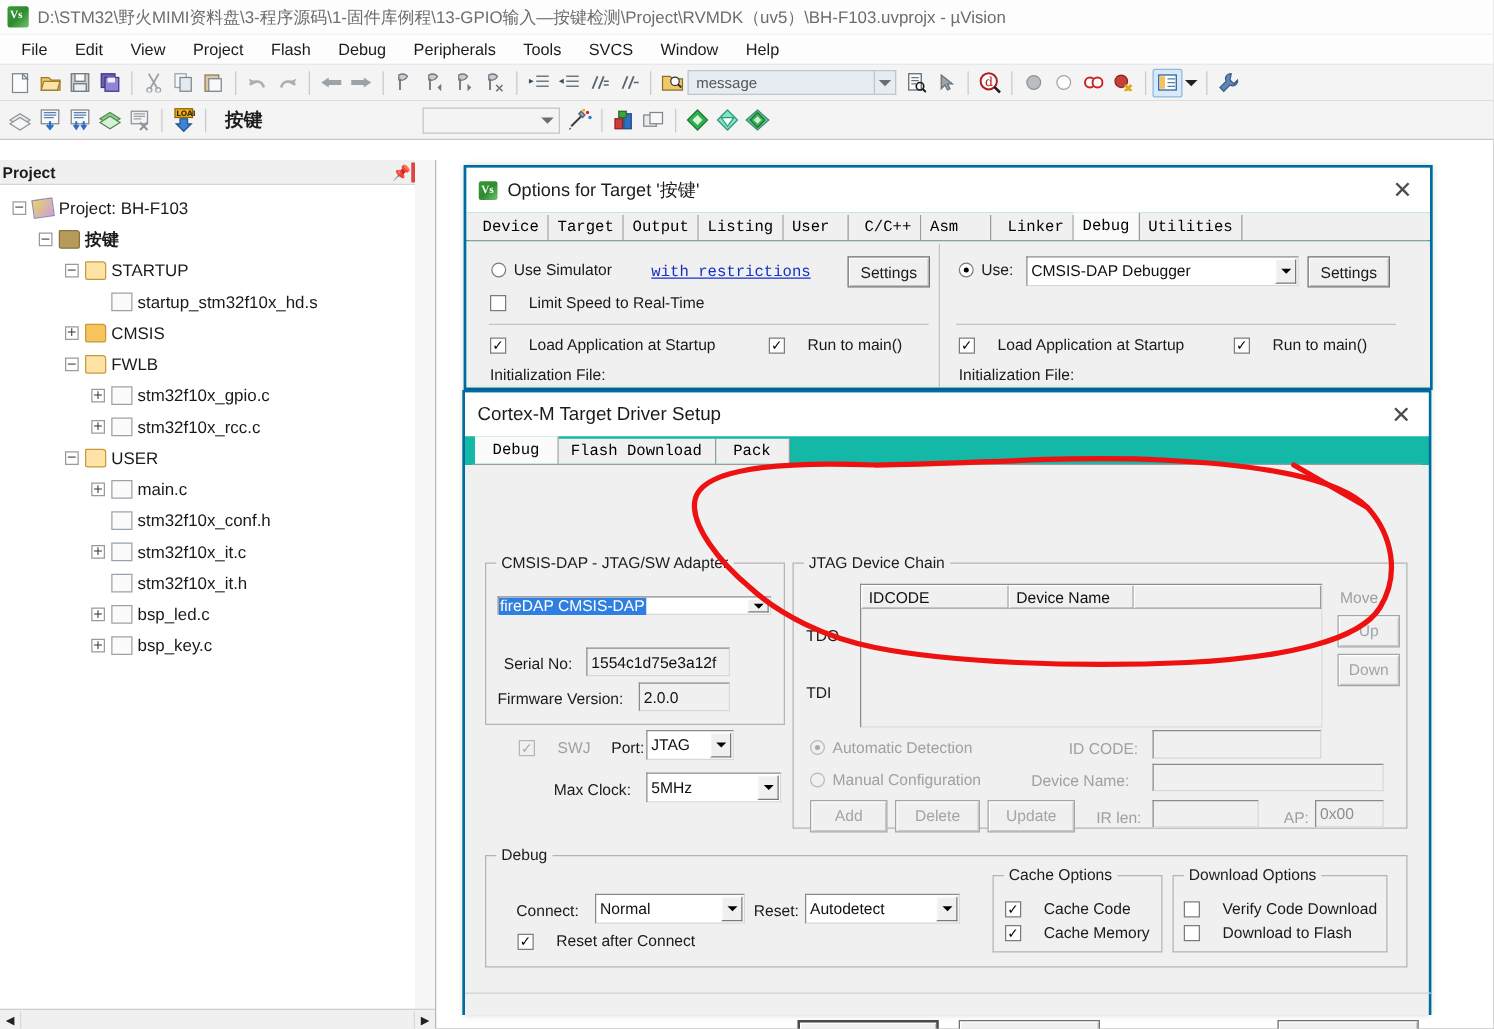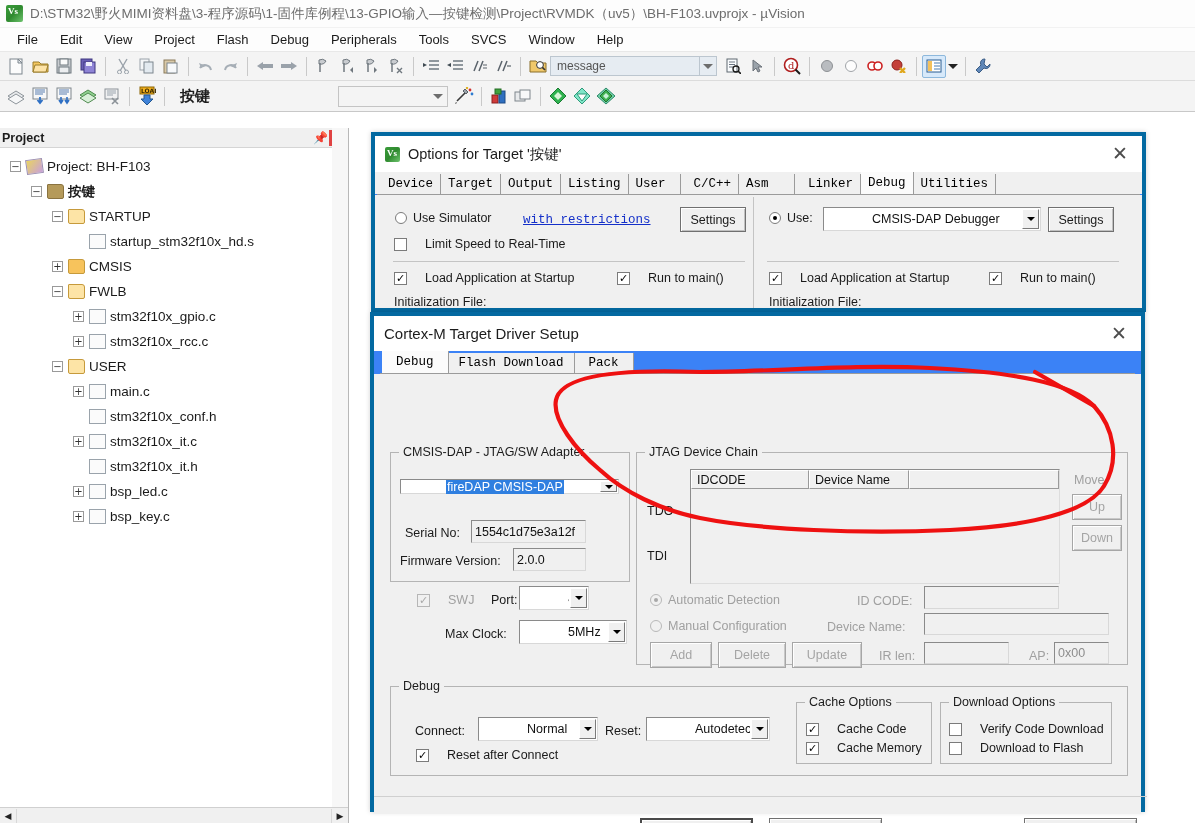--- a/index.html
+++ b/index.html
@@ -122,22 +122,22 @@
     background: #f0f0f0; border-top: 1px solid #d0d0d0; display: flex; align-items: center;
   }
   .hs-arrow { width: 16px; height: 15px; display:flex; align-items:center; justify-content:center; font-size:9px; color:#222; }
   .hs-thumb { flex: 1; height: 14px; background: #f0f0f0; border-left:1px solid #d8d8d8; border-right:1px solid #d8d8d8;}
   .vscroll-outer {
     position: absolute; right: 0; top: 0; width: 16px; height: 679px; background: #f7f7f7;
   }
 
   
   .win {
-    position: absolute; background: #3b82f6;
-    border: 4px solid #0369a1;
+    position: absolute; background: #14b8a6;
+    border: 2px solid #0369a1;
     box-shadow: 0 0 5px rgba(0,0,0,0.18);
   }
   .win-title {
     height: 36px; background: #fff; display: flex; align-items: center;
     padding-left: 10px; position: relative;
   }
   .win-title .wt-text { font-size: 14.5px; color: #1c1c1c; font-family: "Liberation Sans", sans-serif; }
   .win-close {
     position: absolute; right: 0; top: 0; width: 44px; height: 34px;
     display: flex; align-items: center; justify-content: center;
@@ -170,21 +170,21 @@
   .txtbox {
     position: absolute; background: #fff; border: 1px solid #8a8a8a;
     border-right-color: #d8d8d8; border-bottom-color: #d8d8d8;
     font-size: 12.5px; display: flex; align-items: center; padding-left: 3px; color: #111;
     white-space: nowrap; overflow: hidden;
   }
   .txtbox.ro { background: #f0f0f0; }
   .combo {
     position: absolute; background: #fff; border: 1px solid #8a8a8a;
     border-right-color: #d8d8d8; border-bottom-color: #d8d8d8;
-    font-size: 12.5px; display: flex; align-items: center; color: #111; padding-left: 45px;
+    font-size: 12.5px; display: flex; align-items: center; color: #111;
   }
   .combo .cval { flex: 1; padding-left: 3px; white-space: nowrap; overflow: hidden; }
   .combo .cbtn {
     width: 17px; align-self: stretch; background: #f0f0f0;
     border: 1px solid #fff; border-right-color: #7a7a7a; border-bottom-color: #7a7a7a;
     display: flex; align-items: center; justify-content: center; margin: 1px;
   }
   .tri-dn { width: 0; height: 0; border-left: 4px solid transparent; border-right: 4px solid transparent; border-top: 4px solid #000; }
 
   .sel-hl { background: #2f7fe0; color: #fff; padding: 0 1px; }

